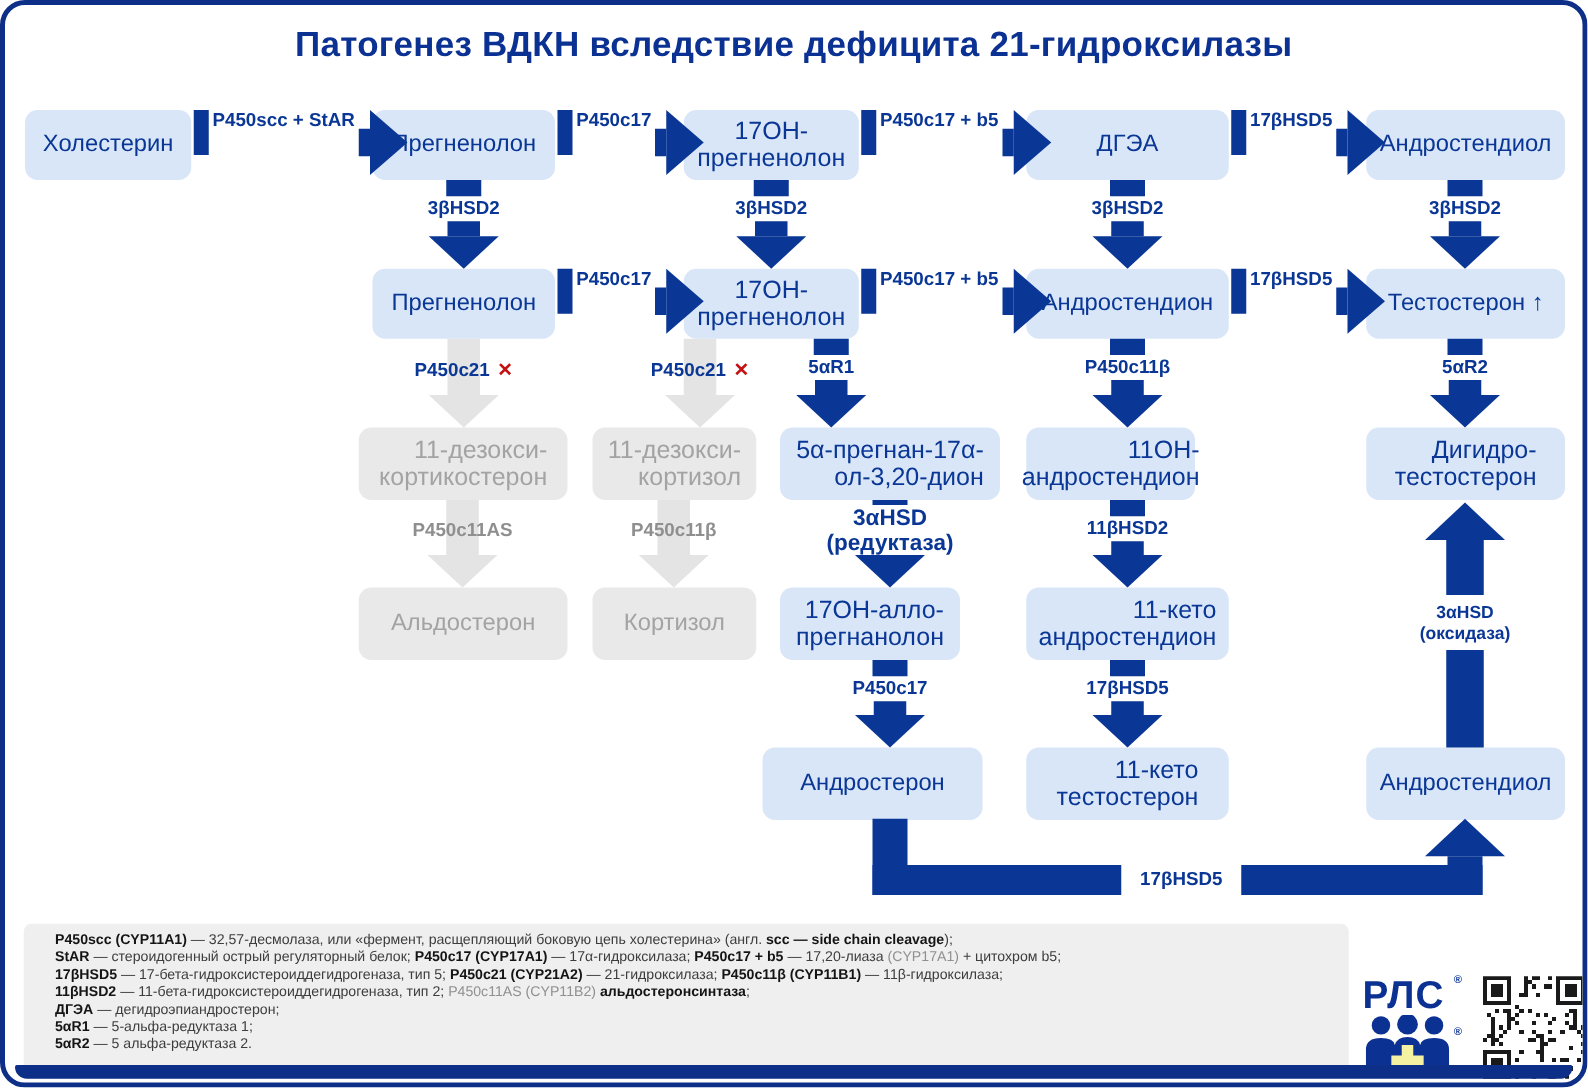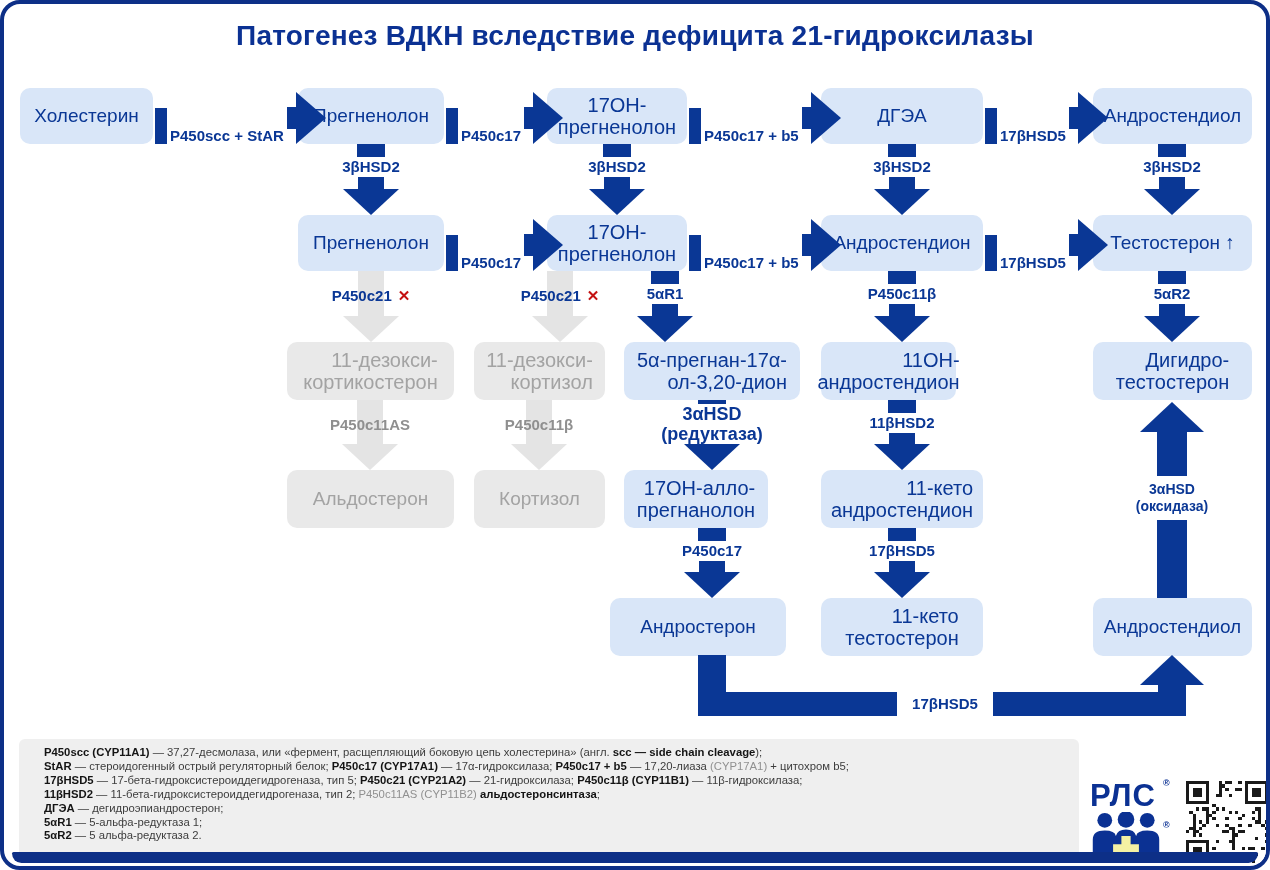--- a/index.html
+++ b/index.html
@@ -24,21 +24,21 @@
   }
   .box{
     position:absolute;height:56px;border-radius:10px;background:var(--lblue);color:var(--navy);
     display:flex;align-items:center;justify-content:center;text-align:center;
     font-size:19px;line-height:1.12;white-space:pre-line;
   }
   .box.sm{font-size:20px;}
   .box.tall{height:58px;text-align:right;}
   .box.gray{background:var(--gbox);color:var(--gtext);}
   
-  .hconn{position:absolute;height:56px;display:flex;align-items:flex-end;}
+  .hconn{position:absolute;height:56px;display:flex;align-items:flex-start;}
   .htick{width:12px;height:36px;background:var(--navy);flex:0 0 auto;}
   .hlabel{flex:1;text-align:center;font-size:15px;font-weight:bold;color:var(--navy);white-space:nowrap;padding:0 3px;}
   .hhead{display:flex;align-items:center;flex:0 0 auto;}
   .htail{width:9px;height:22px;background:var(--navy);}
   .htri{width:0;height:0;border-top:26px solid transparent;border-bottom:26px solid transparent;border-left:30px solid var(--navy);}
   
   .vconn{position:absolute;width:140px;display:flex;flex-direction:column;align-items:center;}
   .vstub{width:28px;height:13px;background:var(--navy);}
   .vlabel{font-size:15px;font-weight:bold;color:var(--navy);line-height:20px;white-space:pre-line;text-align:center;}
   .vlabel.xs{font-size:18px;}
@@ -275,21 +275,21 @@
   <div class="plate" style="left:1116px;top:472px;width:104px;height:44px">3αHSD
 (оксидаза)</div>
 
   <div class="rect" style="left:694px;top:651px;width:28px;height:61px"></div>
   <div class="rect" style="left:694px;top:688px;width:488px;height:24px"></div>
   <div class="rect" style="left:1154px;top:681px;width:28px;height:31px"></div>
   <div class="uphead" style="left:1136px;top:651px"></div>
   <div class="plate lg" style="left:893px;top:686px;width:96px;height:28px">17βHSD5</div>
 
   <div class="footer">
-    <div class="fline"><span class="seg-b">P450scc (CYP11A1)</span><span class="seg-n"> — 37,27-десмолаза, или «фермент, расщепляющий боковую цепь холестерина» (англ. </span><span class="seg-b">scc — side chain cleavage</span><span class="seg-n">);</span></div>
+    <div class="fline"><span class="seg-b">P450scc (CYP11A1)</span><span class="seg-n"> — 32,57-десмолаза, или «фермент, расщепляющий боковую цепь холестерина» (англ. </span><span class="seg-b">scc — side chain cleavage</span><span class="seg-n">);</span></div>
     <div class="fline"><span class="seg-b">StAR</span><span class="seg-n"> — стероидогенный острый регуляторный белок; </span><span class="seg-b">P450c17 (CYP17A1)</span><span class="seg-n"> — 17α-гидроксилаза; </span><span class="seg-b">P450c17 + b5</span><span class="seg-n"> — 17,20-лиаза </span><span class="seg-g">(CYP17A1)</span><span class="seg-n"> + цитохром b5;</span></div>
     <div class="fline"><span class="seg-b">17βHSD5</span><span class="seg-n"> — 17-бета-гидроксистероиддегидрогеназа, тип 5; </span><span class="seg-b">P450c21 (CYP21A2)</span><span class="seg-n"> — 21-гидроксилаза; </span><span class="seg-b">P450c11β (CYP11B1)</span><span class="seg-n"> — 11β-гидроксилаза;</span></div>
     <div class="fline"><span class="seg-b">11βHSD2</span><span class="seg-n"> — 11-бета-гидроксистероиддегидрогеназа, тип 2; </span><span class="seg-g">P450c11AS (CYP11B2)</span><span class="seg-b"> альдостеронсинтаза</span><span class="seg-n">;</span></div>
     <div class="fline"><span class="seg-b">ДГЭА</span><span class="seg-n"> — дегидроэпиандростерон;</span></div>
     <div class="fline"><span class="seg-b">5αR1</span><span class="seg-n"> — 5-альфа-редуктаза 1;</span></div>
     <div class="fline"><span class="seg-b">5αR2</span><span class="seg-n"> — 5 альфа-редуктаза 2.</span></div>
   </div>
 
   <div class="brand-text">РЛС</div>
   <span class="reg reg1">®</span>

